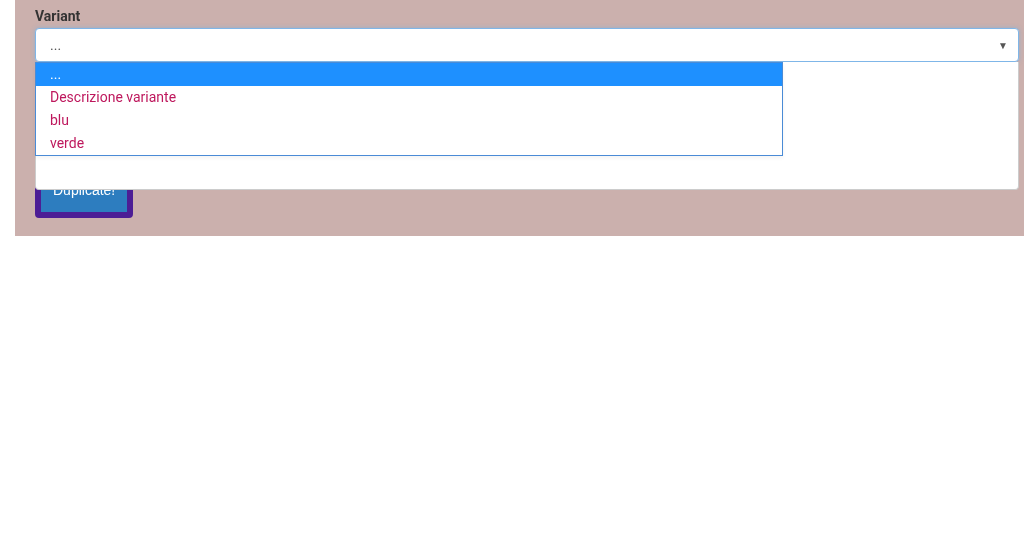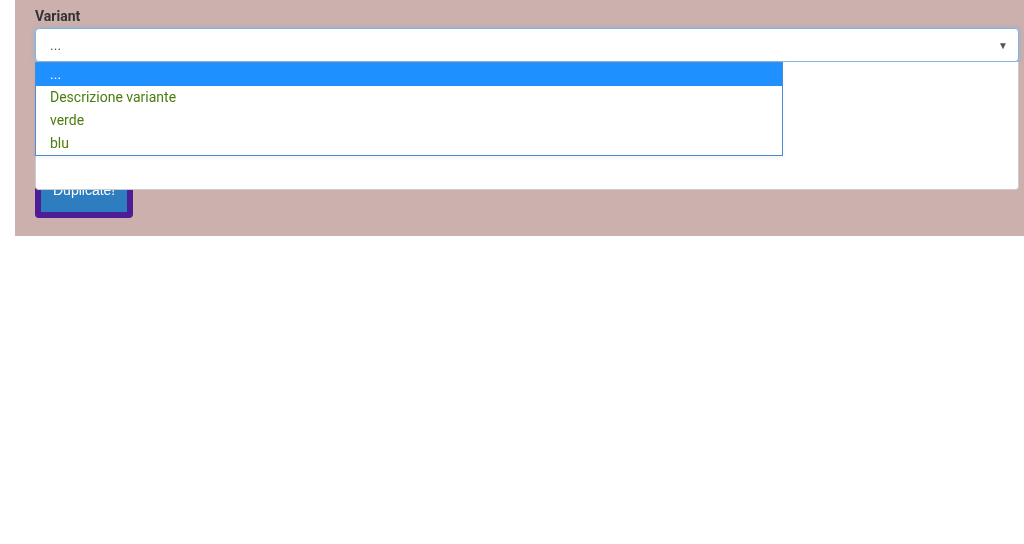--- a/index.html
+++ b/index.html
@@ -59,21 +59,21 @@
       margin-top: 0px;
       width: 76%;
       background: #fff;
       border: 1px solid #4a8bd6;
       border-top: 1px solid #4a8bd6;
       box-shadow: 0 2px 4px rgba(0,0,0,0.05);
     }
     .dropdown-option {
       padding: 1px 14px;
       font-size: 14px;
-      color: #4d7c0f;
+      color: #be185d;
       cursor: pointer;
       line-height: 1.5;
     }
     .dropdown-option.highlighted {
       background: #1e90ff;
       color: #fff;
     }
     .overlay-container {
       position: relative;
     }
@@ -111,20 +111,20 @@
     <div class="select-control">
       <span>...</span>
       <span class="select-caret">▼</span>
     </div>
 
     <div class="overlay-container">
       <div class="white-backdrop"></div>
       <div class="dropdown-panel" id="dropdown-list">
           <div class="dropdown-option highlighted">...</div>
           <div class="dropdown-option">Descrizione variante</div>
+          <div class="dropdown-option">blu</div>
           <div class="dropdown-option">verde</div>
-          <div class="dropdown-option">blu</div>
         </div>
     </div>
   </div>
 
   <button class="btn-primary">Duplicate!</button>
 </div>
 
 </body></html>

